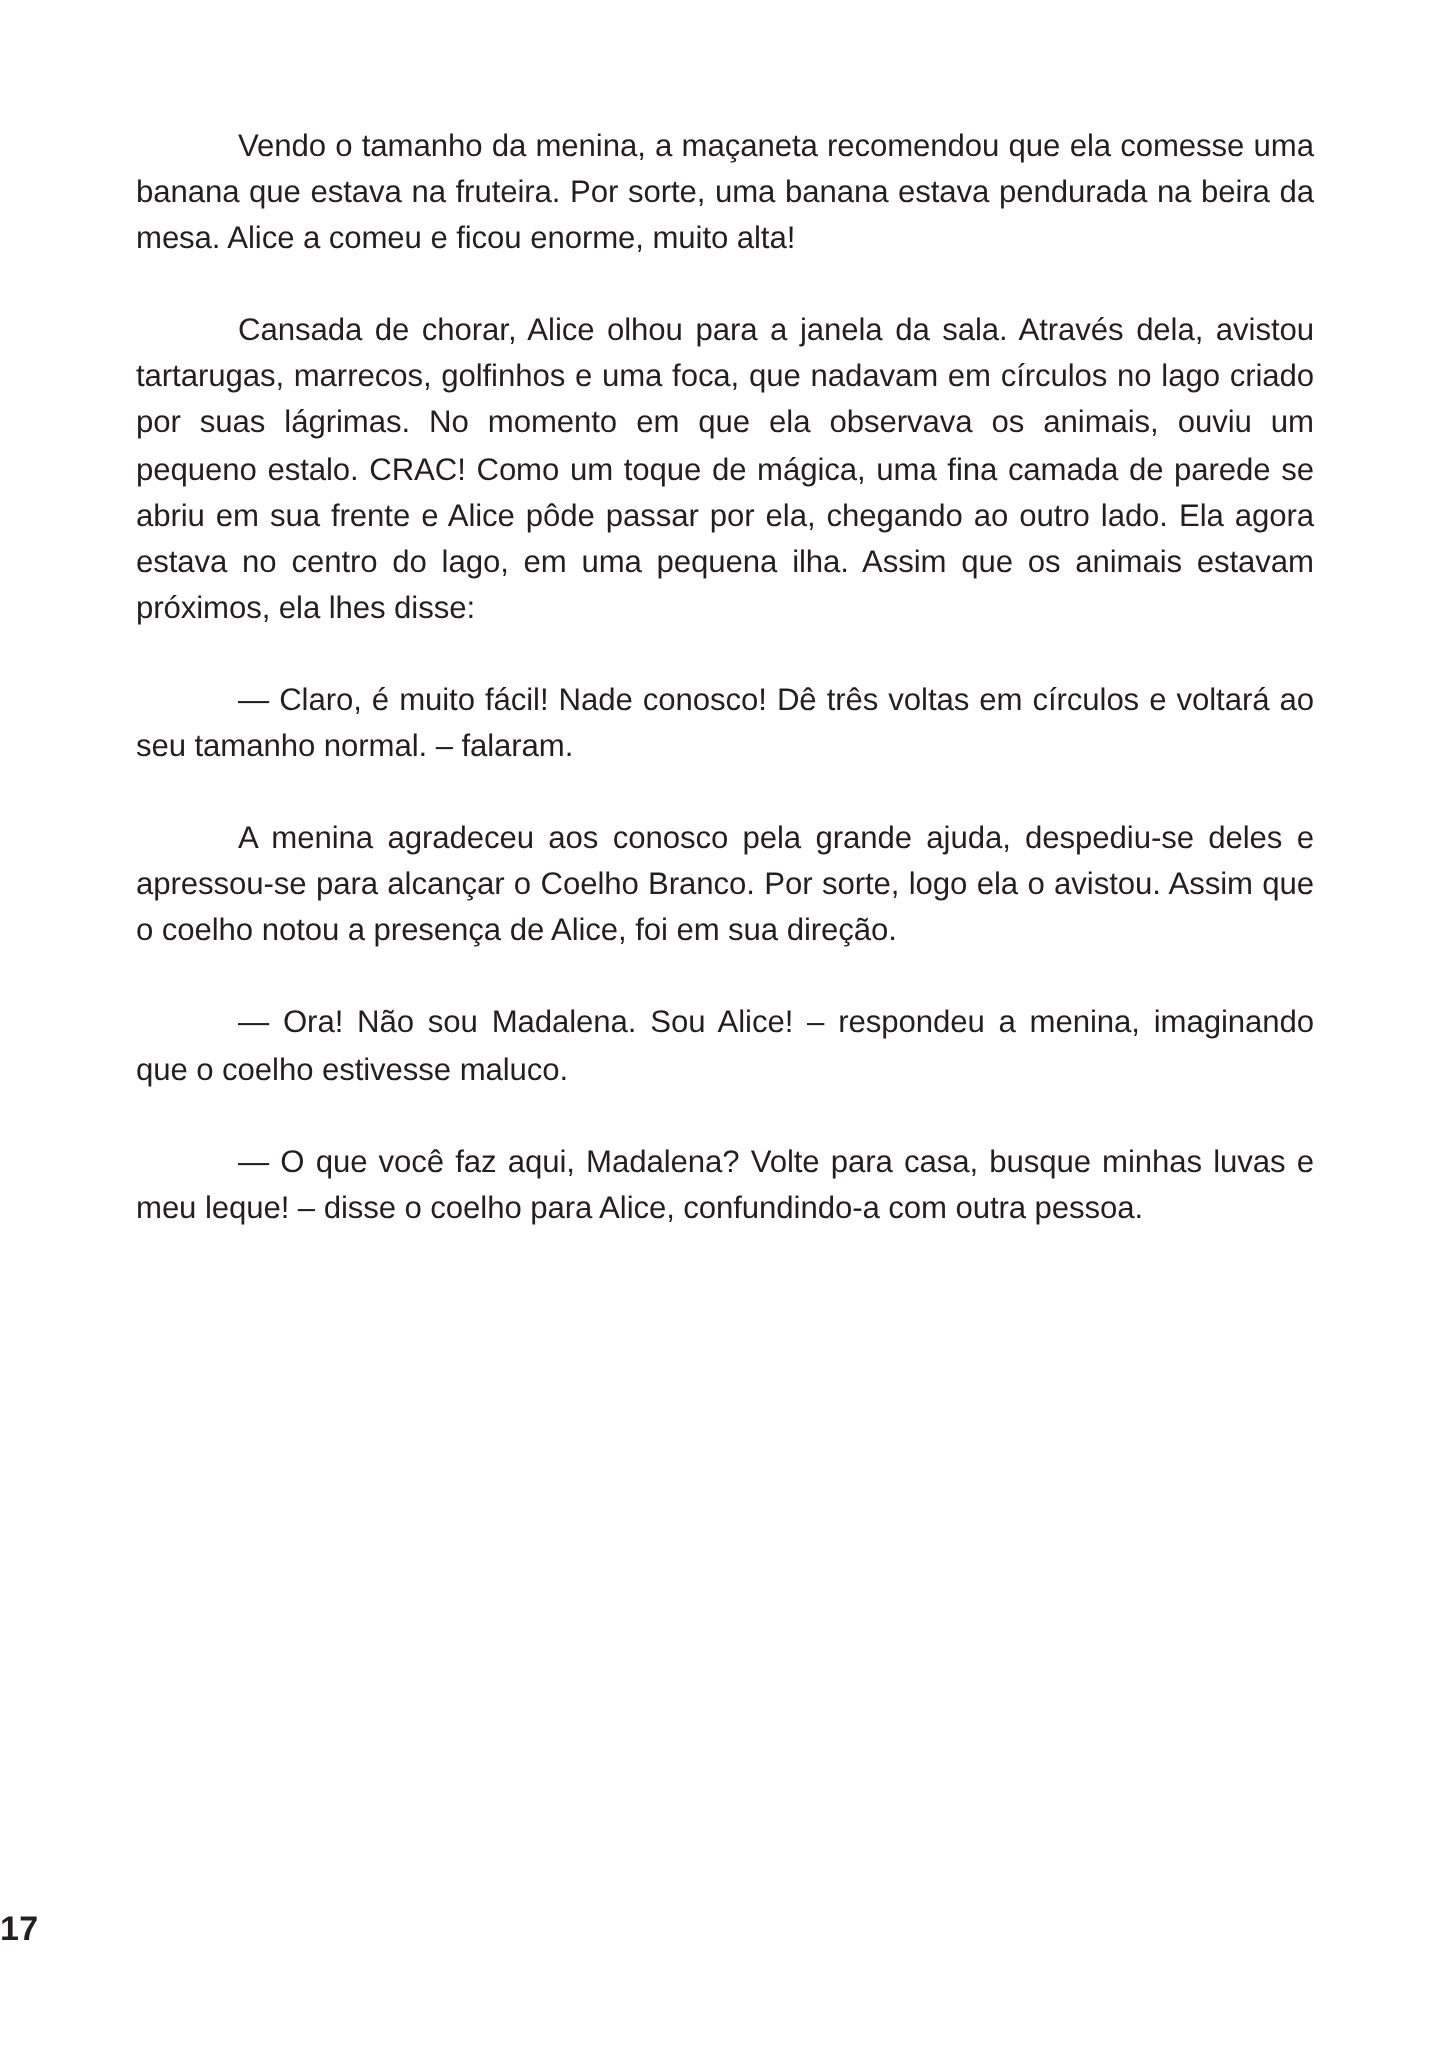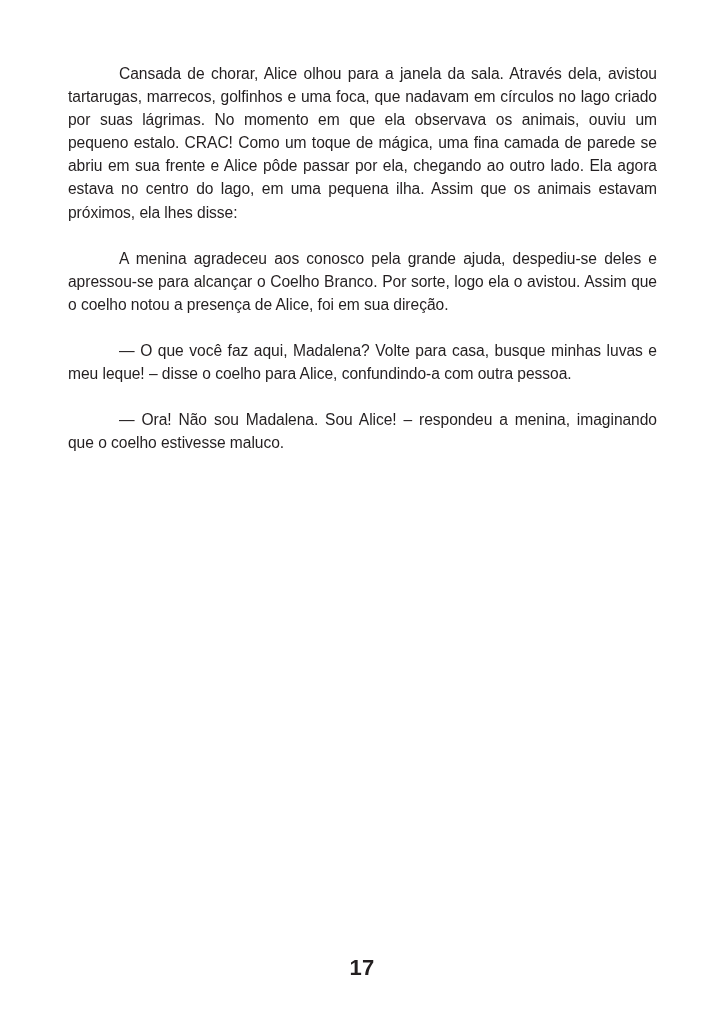--- a/index.html
+++ b/index.html
@@ -45,34 +45,35 @@
 
   .para:last-of-type {
     margin-bottom: 0;
   }
 
   .page-number {
     position: absolute;
     left: 0;
     right: 0;
     top: 955px;
-    text-align: center;
-    font-size: 22px;
+    font-size: 17px;
     font-weight: 700;
     letter-spacing: 0.2px;
     color: #231f20;
   }
 </style>
 </head>
 <body>
 
 <div class="page">
 
   <div class="text-block">
+    <p class="para">Vendo o tamanho da menina, a maçaneta recomendou que ela comesse uma banana que estava na fruteira. Por sorte, uma banana estava pendurada na beira da mesa. Alice a comeu e ficou enorme, muito alta!</p>
     <p class="para">Cansada de chorar, Alice olhou para a janela da sala. Através dela, avistou tartarugas, marrecos, golfinhos e uma foca, que nadavam em círculos no lago criado por suas lágrimas. No momento em que ela observava os animais, ouviu um pequeno estalo. CRAC! Como um toque de mágica, uma fina camada de parede se abriu em sua frente e Alice pôde passar por ela, chegando ao outro lado. Ela agora estava no centro do lago, em uma pequena ilha. Assim que os animais estavam próximos, ela lhes disse:</p>
+    <p class="para">— Claro, é muito fácil! Nade conosco! Dê três voltas em círculos e voltará ao seu tamanho normal. – falaram.</p>
     <p class="para">A menina agradeceu aos conosco pela grande ajuda, despediu-se deles e apressou-se para alcançar o Coelho Branco. Por sorte, logo ela o avistou. Assim que o coelho notou a presença de Alice, foi em sua direção.</p>
+    <p class="para">— Ora! Não sou Madalena. Sou Alice! – respondeu a menina, imaginando que o coelho estivesse maluco.</p>
     <p class="para">— O que você faz aqui, Madalena? Volte para casa, busque minhas luvas e meu leque! – disse o coelho para Alice, confundindo-a com outra pessoa.</p>
-    <p class="para">— Ora! Não sou Madalena. Sou Alice! – respondeu a menina, imaginando que o coelho estivesse maluco.</p>
   </div>
 
   <div class="page-number">17</div>
 
 </div>
 
 </body></html>

